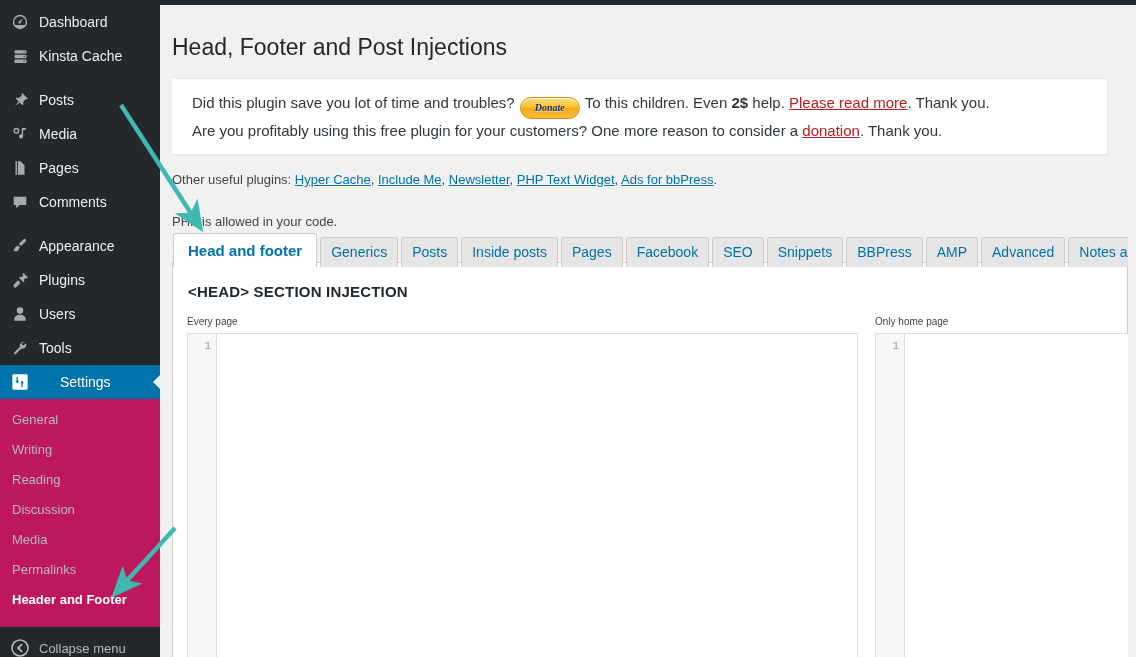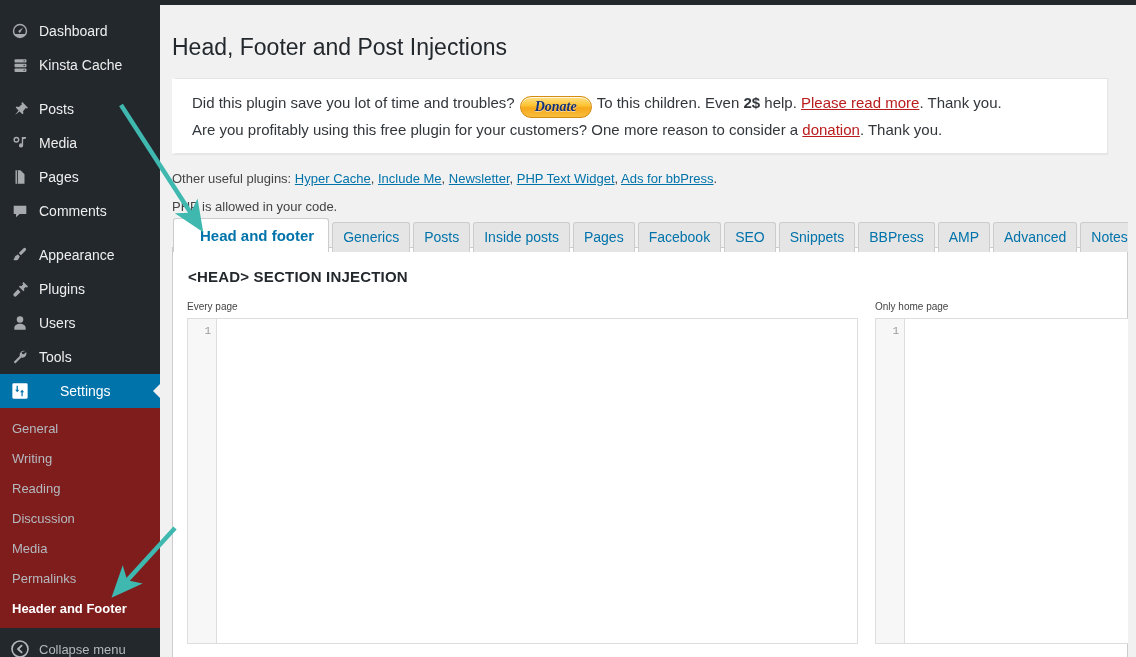--- a/index.html
+++ b/index.html
@@ -20,21 +20,21 @@
   }
 
   
   .sidebar {
     position: absolute; top: 0; left: 0; width: 160px; height: 657px;
     background: #23282d;
     color: #eee;
     font-size: 14px;
     z-index: 5;
   }
-  .menu-top { padding-top: 14px; }
+  .menu-top { padding-top: 5px; }
   .menu-item {
     position: relative;
     display: flex; align-items: center;
     height: 34px;
     padding-left: 10px;
     color: #eee;
     cursor: pointer;
     white-space: nowrap;
   }
   .menu-item .mlabel { font-size: 14px; line-height: 18px; }
@@ -54,22 +54,22 @@
   .menu-item.current::after {
     content: "";
     position: absolute; right: -1px; top: 50%;
     margin-top: -8px;
     border-style: solid;
     border-width: 8px 8px 8px 0;
     border-color: transparent #f1f1f1 transparent transparent;
   }
 
   .submenu {
-    background: #7f1d1d;
-    padding: 6px 0 4px 0;
+    background: #be185d;
+    padding: 6px 0 12px 0;
   }
   .submenu-item {
     display: block;
     padding: 6px 0 6px 12px;
     font-size: 13px;
     color: #b4b9be;
     line-height: 18px;
     cursor: pointer;
     white-space: nowrap;
   }
@@ -125,30 +125,30 @@
     margin: 0 5px;
     padding: 2px 14px 3px 14px;
     border-radius: 11px;
     background: linear-gradient(to bottom, #ffe08a 0%, #fdc431 42%, #f6a81c 55%, #f8bd3c 100%);
     border: 1px solid #d48c12;
     box-shadow: inset 0 1px 0 rgba(255,255,255,.75);
     color: #14307a;
     font-family: "Liberation Serif", serif;
     font-style: italic;
     font-weight: bold;
-    font-size: 14px;
+    font-size: 10px;
     line-height: 15px;
     cursor: pointer;
     text-shadow: 0 1px 0 rgba(255,255,255,.5);
   }
 
   .other-plugins {
     font-size: 13px;
     color: #444;
-    margin: 0 0 10px 0;
+    margin: 0 0 24px 0;
     line-height: 18px;
   }
   .other-plugins a { color: #0073aa; text-decoration: underline; }
   .php-note {
     font-size: 13px; color: #444; margin: 0 0 1px 0; line-height: 18px;
   }
 
   
   .tabs {
     position: relative;
@@ -171,21 +171,21 @@
     font-size: 14px;
     line-height: 16px;
     color: #0073aa;
     cursor: pointer;
     vertical-align: bottom;
   }
   .tab.active {
     background: #fff;
     color: #0073aa;
     font-weight: bold;
-    padding: 9px 14px 8px 26px;
+    padding: 9px 14px 8px 14px;
     font-size: 15px;
     border-color: #ccc;
     position: relative;
     z-index: 3;
   }
   .tab.active::after {
     content: "";
     position: absolute; left: 0; right: 0; bottom: -1px; height: 2px;
     background: #fff;
   }

